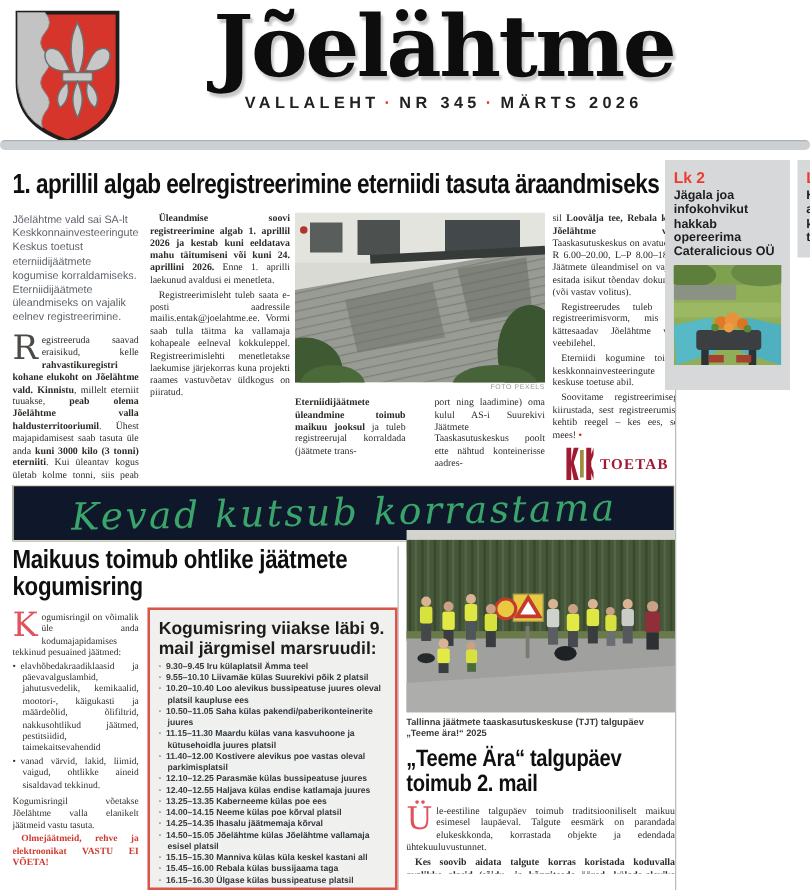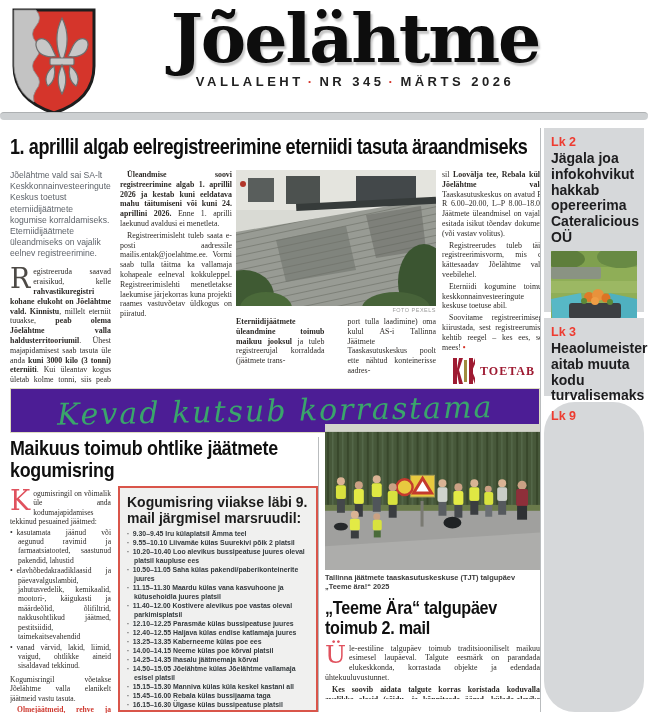--- a/index.html
+++ b/index.html
@@ -43,21 +43,21 @@
   .photo-frame { width:200px; height:136px; display:block; }
   .photo-credit { text-align:right; font-size:5.5px; letter-spacing:0.5px; color:#9a9a9a; margin:1px 0 4px 0; }
   .caption-cols { display:flex; gap:23px; }
   .caption-cols .serif { width:97px; }
   .kik { margin-top:6px; display:flex; align-items:center; gap:5px; justify-content:center; }
   .kik-text { color:#9e1b32; font-weight:bold; font-size:12px; letter-spacing:1px; }
   .endmark { color:#d5352b; font-weight:bold; }
 
   
   .banner { position:absolute; left:10px; top:388px; width:530px; height:45px;
-            background:#4c1d95; border:1px solid #dddcc0; display:flex; align-items:center; justify-content:center; }
+            background:#0f172a; border:1px solid #dddcc0; display:flex; align-items:center; justify-content:center; }
   .banner-text { font-family:"DejaVu Serif", serif; font-style:italic; font-size:30px;
                  color:#3aa56b; letter-spacing:2px; transform:rotate(-1deg); }
 
   
   .waste-headline { position:absolute; left:10px; top:437px; width:360px;
                     font-size:21px; font-weight:bold; line-height:1.05; letter-spacing:-0.3px; color:#0f0f0f;
                     transform:scaleX(0.85); transform-origin:left top; }
   .waste-col { position:absolute; left:10px; top:489px; width:101px; height:224px; overflow:hidden; }
   .waste-col .serif { font-size:7.6px; }
   ul.bullets { list-style:none; margin:1px 0 4px 0; }
@@ -78,25 +78,25 @@
   
   .talgu { position:absolute; left:325px; top:424px; width:215px; height:275px; overflow:hidden; }
   .talgu-photo { width:215px; height:146px; display:block; }
   .talgu-caption { margin-top:3px; font-size:7.4px; font-weight:bold; color:#3c3c3c; line-height:1.25; }
   .talgu-headline { margin-top:6px; font-size:19px; font-weight:bold; line-height:1.08; color:#0f0f0f;
                     transform:scaleX(0.85); transform-origin:left top; width:253px; letter-spacing:-0.3px; }
   .talgu-body { margin-top:5px; }
   .talgu-body .dropcap { font-size:25px; }
 
   
-  .sidebar { position:absolute; right:4px; top:128px; width:100px; height:584px;
-             display:flex; flex-direction:column; gap:6px; }
+  .sidebar { position:absolute; right:16px; top:128px; width:100px; height:584px;
+             display:flex; flex-direction:row; gap:6px; }
   .side-box { background:#d6d8da; padding:7px 7px; }
   .side-page { color:#ee3b30; font-weight:bold; font-size:12.5px; margin-bottom:2px; }
-  .side-title { font-size:14px; font-weight:bold; color:#1d1d1f; line-height:1.13; }
+  .side-title { font-size:10px; font-weight:bold; color:#1d1d1f; line-height:1.13; }
   .side-thumb { margin-top:5px; width:86px; height:80px; display:block; }
   .sb1 { height:184px; } .sb2 { height:78px; } .sb3 { height:84px; } .sb4 { height:100px; } .sb5 { flex:1;border-radius:31px; }
 </style>
 </head>
 <body>
 
 <div class="page">
 
   <svg class="crest" viewBox="0 0 88 110">
     <path d="M4,4 H84 V60 Q84 94 44,107 Q4 94 4,60 Z" fill="#d5352b" stroke="#1e1e1e" stroke-width="3"></path>
@@ -156,21 +156,21 @@
         <polygon points="130,45 185,36 190,80 140,88" fill="#63665f" opacity="0.5"></polygon>
         <rect x="60" y="34" width="140" height="7" fill="#363b3a" transform="rotate(-3 60 34)"></rect>
         <ellipse cx="8" cy="126" rx="30" ry="26" fill="#3f5a33"></ellipse>
         <ellipse cx="30" cy="138" rx="26" ry="16" fill="#4b6a3a"></ellipse>
         <ellipse cx="188" cy="112" rx="26" ry="38" fill="#3b5531"></ellipse>
         <ellipse cx="160" cy="138" rx="34" ry="16" fill="#476339"></ellipse>
       </svg>
       <div class="photo-credit">FOTO PEXELS</div>
       <div class="caption-cols">
         <div class="serif"><span class="b">Eterniidijäätmete üleandmine toimub maikuu jooksul</span><span> ja tuleb registreerujal korraldada (jäätmete trans-</span></div>
-        <div class="serif">port tulla laadimine) oma kulul AS-i Tallinna Jäätmete Taaskasutuskeskus poolt ette nähtud konteinerisse aadres-</div>
+        <div class="serif">port ning laadimine) oma kulul AS-i Suurekivi Jäätmete Taaskasutuskeskus poolt ette nähtud konteinerisse aadres-</div>
       </div>
     </div>
 
     <div class="col col4 serif">
       <p><span>sil </span><span class="b">Loovälja tee, Rebala küla, Jõelähtme vald</span><span>. Taaskasutuskeskus on avatud E–R 6.00–20.00, L–P 8.00–18.00. Jäätmete üleandmisel on vajalik esitada isikut tõendav dokument (või vastav volitus).</span></p>
       <p class="ind">Registreerudes tuleb täita registreerimisvorm, mis on kättesaadav Jõelähtme valla veebilehel.</p>
       <p class="ind">Eterniidi kogumine toimub keskkonnainvesteeringute keskuse toetuse abil.</p>
       <p class="ind"><span>Soovitame registreerimisega kiirustada, sest registreerumisel kehtib reegel – kes ees, see mees!</span> <span class="endmark">•</span></p>
       <div class="kik">
         <svg width="22" height="26" viewBox="0 0 22 26">
@@ -189,21 +189,20 @@
     <span class="banner-text">Kevad kutsub korrastama</span>
   </div>
 
   <h2 class="waste-headline">Maikuus toimub ohtlike jäätmete kogumisring</h2>
 
   <div class="waste-col">
     <div class="serif">
       <span class="dropcap red">K</span><span>ogumisringil on võimalik üle anda kodumajapidamises tekkinud pesuained jäätmed:</span>
     </div>
     <ul class="bullets">
-        <li>kasutamata jäänud või aegunud ravimid ja farmaatsiatooted, saastunud pakendid, lahustid</li>
         <li>elavhõbedakraadiklaasid ja päevavalguslambid, jahutusvedelik, kemikaalid, mootori-, käigukasti ja määrdeõlid, õlifiltrid, nakkusohtlikud jäätmed, pestitsiidid, taimekaitsevahendid</li>
         <li>vanad värvid, lakid, liimid, vaigud, ohtlikke aineid sisaldavad tekkinud.</li>
       </ul>
     <div class="serif">
       <p>Kogumisringil võetakse Jõelähtme valla elanikelt jäätmeid vastu tasuta.</p>
       <p class="ind red-note">Olmejäätmeid, rehve ja elektroonikat VASTU EI VÕETA!</p>
     </div>
   </div>
 
   <div class="route-box">

